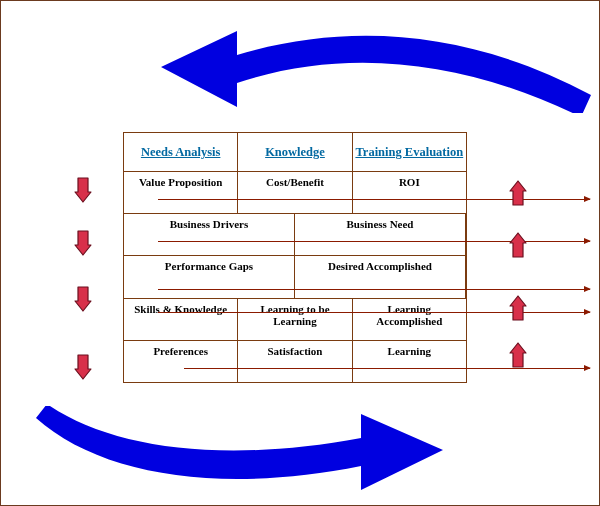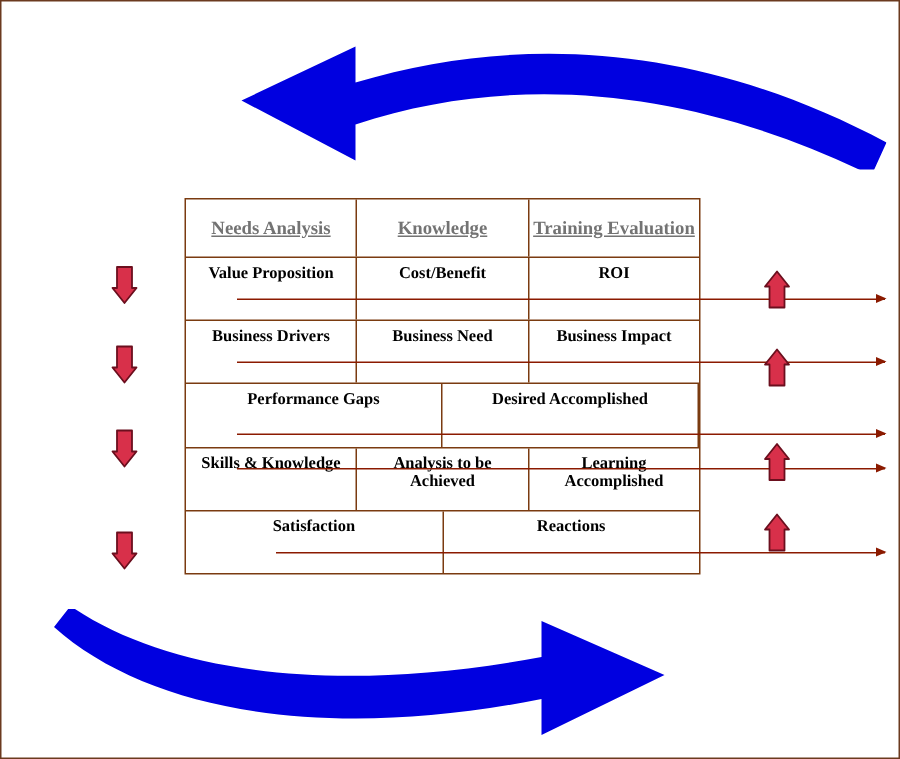--- a/index.html
+++ b/index.html
@@ -39,21 +39,21 @@
     display: flex;
     height: 38px;
     border-bottom: 1px solid #7a3b10;
   }
   .matrix-head .cell {
     flex: 1 1 0;
     display: flex;
     align-items: center;
     justify-content: center;
     text-align: center;
-    color: #737373;
+    color: #0369a1;
     font-weight: bold;
     font-size: 12.5px;
     line-height: 1.12;
     text-decoration: underline;
     padding: 0 2px;
     box-sizing: border-box;
   }
   .matrix-head .cell.c1, .matrix-head .cell.c2 {
     border-right: 1px solid #7a3b10;
   }
@@ -158,40 +158,40 @@
       <div class="matrix-row">
         <div class="cell c1">Value Proposition</div>
         <div class="cell c2">Cost/Benefit</div>
         <div class="cell c3">ROI</div>
         <div class="row-arrow" style="left:34px; top:27px; width:432px;"></div>
       </div>
 
       <div class="matrix-row sep">
         <div class="cell c2">Business Drivers</div>
         <div class="cell c1">Business Need</div>
-        <div class="cell c3">Business Impact</div>
         <div class="row-arrow" style="left:34px; top:27px; width:432px;"></div>
       </div>
 
       <div class="matrix-row sep">
         <div class="cell c1">Performance Gaps</div>
         <div class="cell c2">Desired Accomplished</div>
         <div class="row-arrow" style="left:34px; top:33px; width:432px;"></div>
       </div>
 
       <div class="matrix-row sep">
         <div class="cell c1">Skills &amp; Knowledge</div>
-        <div class="cell c2">Analysis to be Achieved</div>
+        <div class="cell c2">Learning to be Learning</div>
         <div class="cell c3">Learning Accomplished</div>
         <div class="row-arrow" style="left:34px; top:13px; width:432px;"></div>
       </div>
 
       <div class="matrix-row sep">
+        <div class="cell c1">Preferences</div>
         <div class="cell c2">Satisfaction</div>
-        <div class="cell c3">Reactions</div>
+        <div class="cell c3">Learning</div>
         <div class="row-arrow" style="left:60px; top:27px; width:406px;"></div>
       </div>
 
     </div>
   </div>
 
   <div class="block-arrow" style="left:73px; top:176px;">
     <svg width="18" height="26" viewBox="0 0 18 26">
       <path d="M4,1 H14 V15 H17 L9,25 L1,15 H4 Z" fill="#D8304A" stroke="#6B0F1E" stroke-width="1.2" stroke-linejoin="round"></path>
     </svg>

